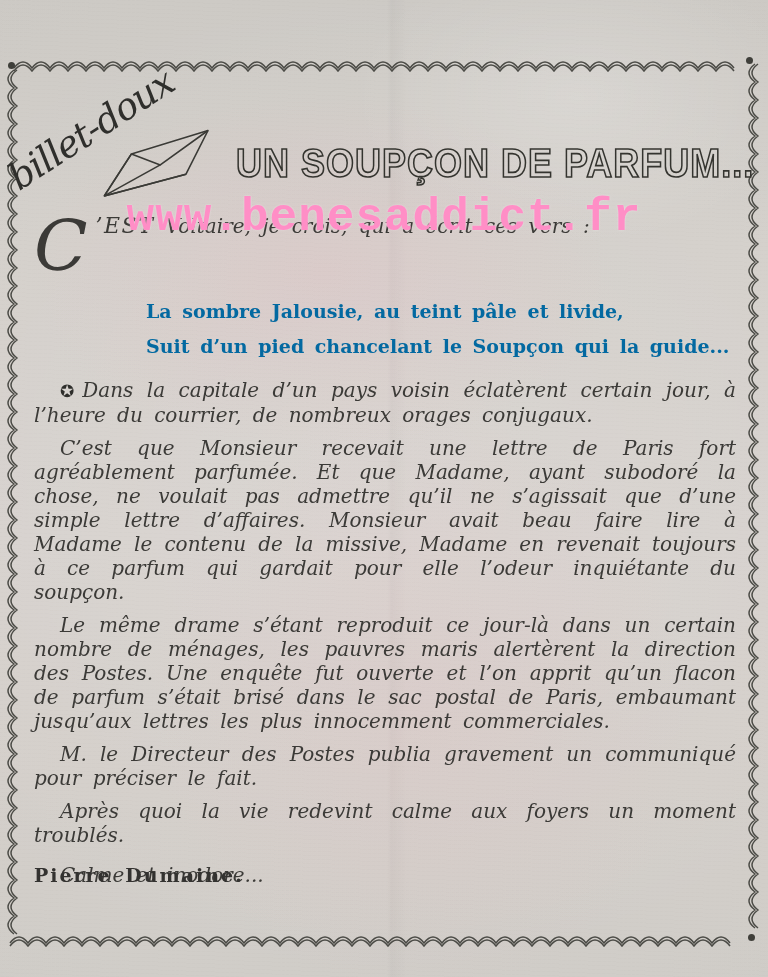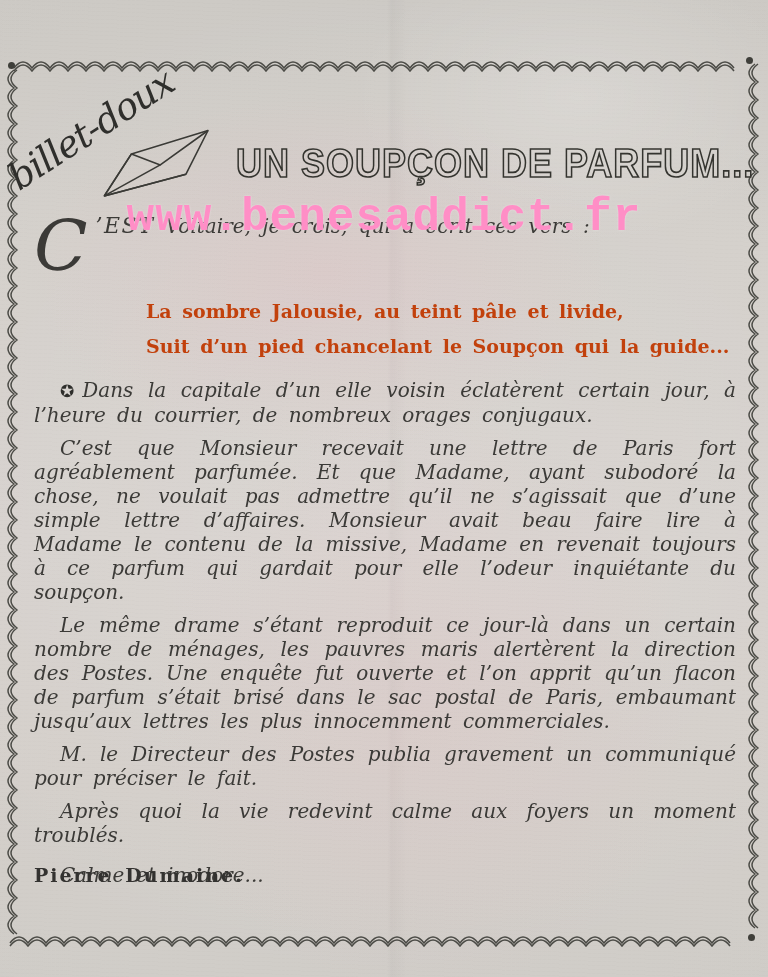--- a/index.html
+++ b/index.html
@@ -49,21 +49,21 @@
   
   .article{
     position:absolute;left:34px;top:214px;width:702px;z-index:2;
     color:#3b3a37;font-size:20px;line-height:24px;font-style:italic;
     text-align:justify;word-spacing:5px;
   }
   .intro{margin:0 0 6px 0;min-height:74px;}
   .dropcap{float:left;font-size:70px;line-height:56px;padding:4px 8px 0 0;font-style:italic;}
   .caps{font-size:22px;letter-spacing:1.5px;}
   .verse{margin:4px 0 14px 112px;font-style:normal;font-weight:bold;
-    font-size:19px;line-height:35px;text-align:left;word-spacing:4px;color:#c2410c;}
+    font-size:19px;line-height:35px;text-align:left;word-spacing:4px;color:#0369a1;}
   .article p.body-p{margin:0 0 9px 0;text-indent:26px;}
   .ornament{font-style:normal;font-size:17px;margin-right:8px;color:#2e2e2b;}
   .signature{text-align:left;padding-right:28px;margin-top:-24px;
     font-style:normal;font-weight:bold;font-size:19px;letter-spacing:2px;color:#333230;}
 </style>
 </head>
 <body>
 
 <div class="grain"></div>
 
@@ -105,21 +105,21 @@
 
 <div class="article">
   <p class="intro"><span class="dropcap">C</span><span class="caps">’EST</span><span> Voltaire, je crois, qui a écrit ces vers :</span></p>
 
   <div class="verse">
     <div>La sombre Jalousie, au teint pâle et livide,</div>
     <div>Suit d’un pied chancelant le Soupçon qui la guide...</div>
   </div>
 
 
-  <p class="body-p"><span class="ornament">✪</span><span>Dans la capitale d’un elle voisin éclatèrent certain jour, à l’heure du courrier, de nombreux orages conjugaux.</span></p>
+  <p class="body-p"><span class="ornament">✪</span><span>Dans la capitale d’un pays voisin éclatèrent certain jour, à l’heure du courrier, de nombreux orages conjugaux.</span></p>
 
   <p class="body-p">C’est que Monsieur recevait une lettre de Paris fort agréablement parfumée. Et que Madame, ayant subodoré la chose, ne voulait pas admettre qu’il ne s’agissait que d’une simple lettre d’affaires. Monsieur avait beau faire lire à Madame le contenu de la missive, Madame en revenait toujours à ce parfum qui gardait pour elle l’odeur inquiétante du soupçon.</p>
   <p class="body-p">Le même drame s’étant reproduit ce jour-là dans un certain nombre de ménages, les pauvres maris alertèrent la direction des Postes. Une enquête fut ouverte et l’on apprit qu’un flacon de parfum s’était brisé dans le sac postal de Paris, embaumant jusqu’aux lettres les plus innocemment commerciales.</p>
   <p class="body-p">M. le Directeur des Postes publia gravement un communiqué pour préciser le fait.</p>
   <p class="body-p" style="margin-bottom:5px;">Après quoi la vie redevint calme aux foyers un moment troublés.</p>
   <p class="body-p" style="margin-bottom:0;margin-top:16px;">Calme et inodore...</p>
 
   <div class="signature">Pierre Dumaine.</div>
 </div>
 

